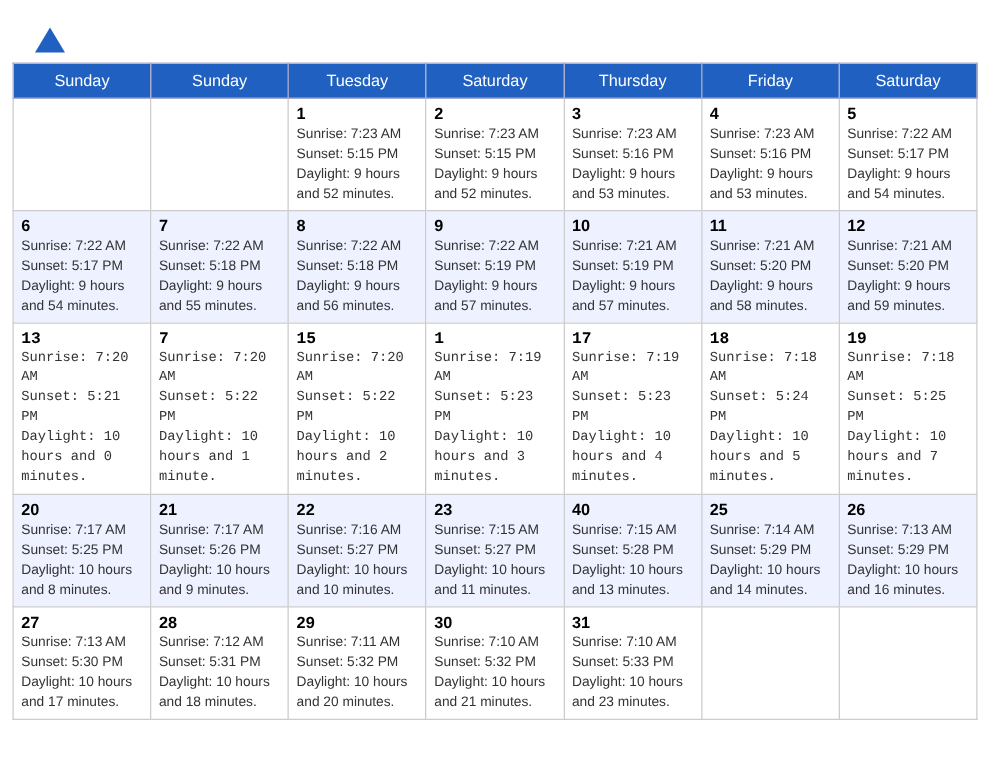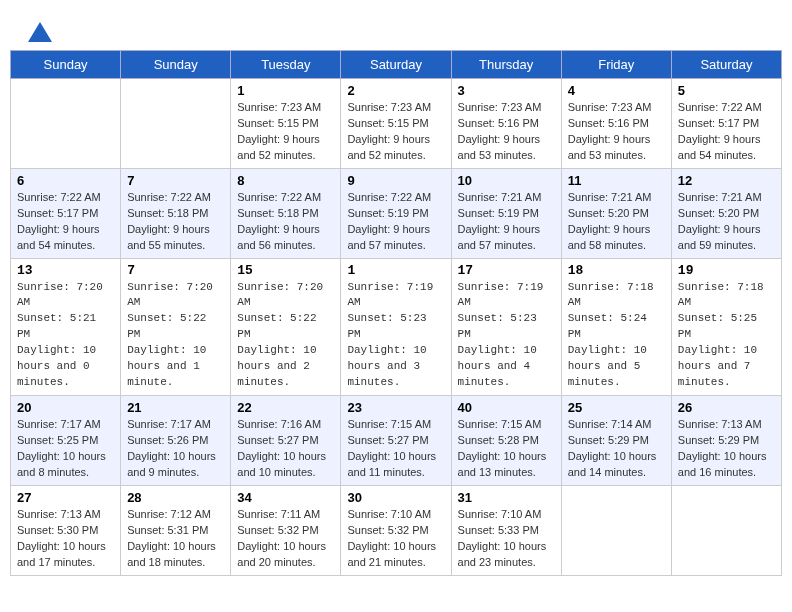--- a/index.html
+++ b/index.html
@@ -240,21 +240,21 @@
       <tr class="row5">
         <td>
           <span class="day-num">27</span>
           <div class="day-info">Sunrise: 7:13 AM<br>Sunset: 5:30 PM<br>Daylight: 10 hours and 17 minutes.</div>
         </td>
         <td>
           <span class="day-num">28</span>
           <div class="day-info">Sunrise: 7:12 AM<br>Sunset: 5:31 PM<br>Daylight: 10 hours and 18 minutes.</div>
         </td>
         <td>
-          <span class="day-num">34</span>
+          <span class="day-num">29</span>
           <div class="day-info">Sunrise: 7:11 AM<br>Sunset: 5:32 PM<br>Daylight: 10 hours and 20 minutes.</div>
         </td>
         <td>
           <span class="day-num">30</span>
           <div class="day-info">Sunrise: 7:10 AM<br>Sunset: 5:32 PM<br>Daylight: 10 hours and 21 minutes.</div>
         </td>
         <td>
           <span class="day-num">31</span>
           <div class="day-info">Sunrise: 7:10 AM<br>Sunset: 5:33 PM<br>Daylight: 10 hours and 23 minutes.</div>
         </td>

